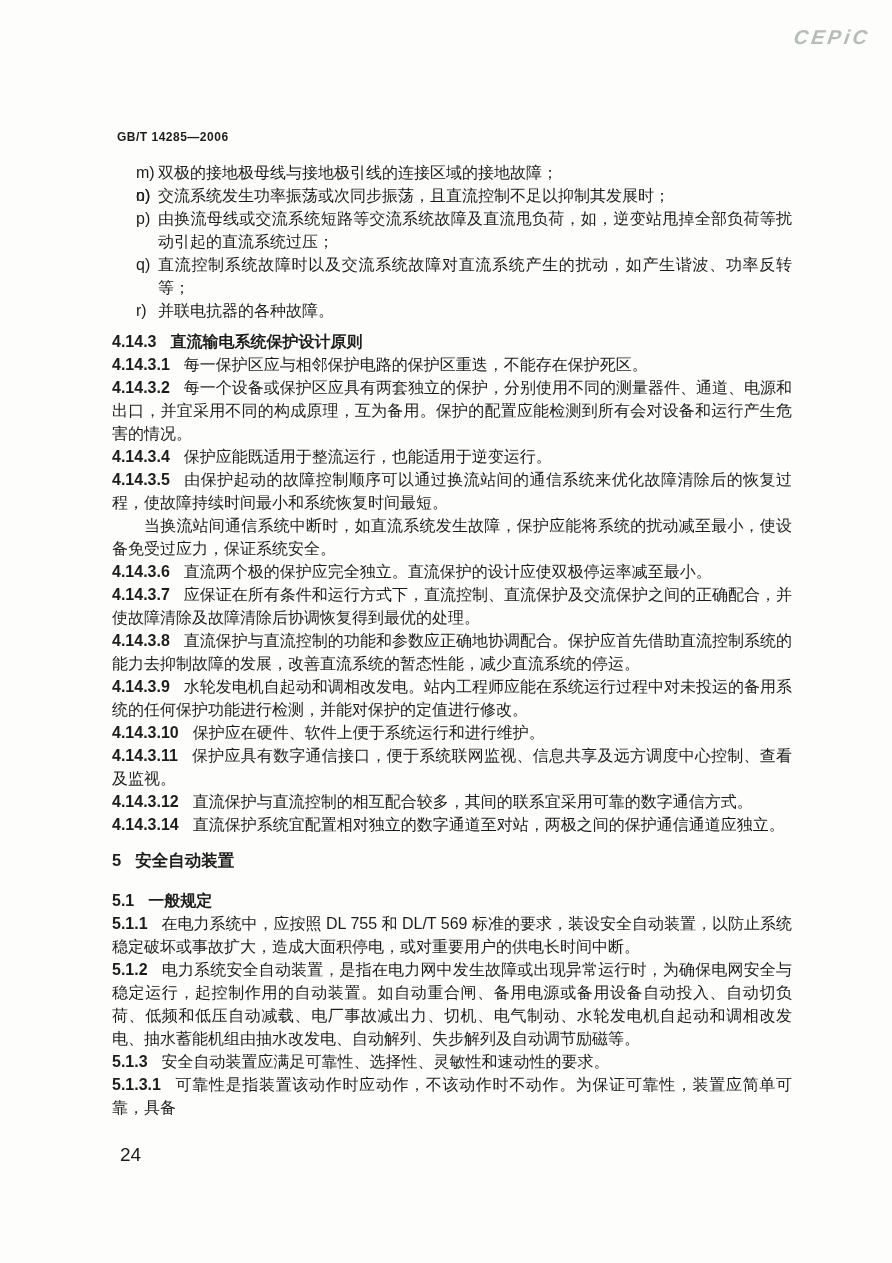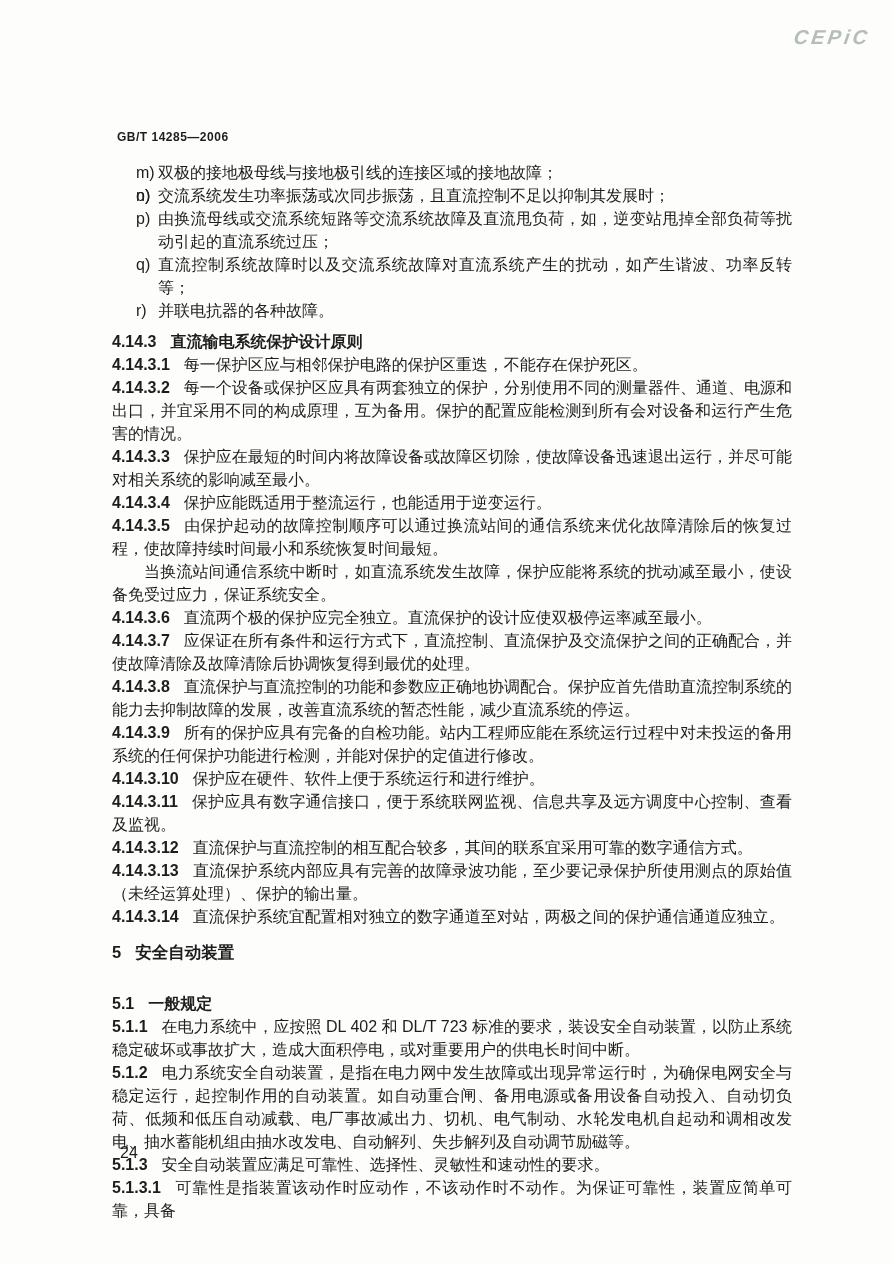--- a/index.html
+++ b/index.html
@@ -24,57 +24,55 @@
   }
   .content{
     position:absolute;top:161px;left:112px;width:680px;
     font-size:16px;line-height:23px;text-align:justify;
   }
   .block{margin:0;}
   .block.list-item{padding-left:46px;position:relative;}
   .list-label{position:absolute;left:24px;top:0;}
   .clause-num{font-weight:bold;padding-right:14px;white-space:nowrap;}
   .block.clause-heading{font-weight:bold;margin-top:8px;}
-  .block.chapter-heading{font-weight:bold;font-size:16.5px;margin-top:13px;margin-bottom:28px;}
+  .block.chapter-heading{font-weight:bold;font-size:16.5px;margin-top:13px;margin-bottom:17px;}
   .block.section-heading{font-weight:bold;margin-top:2px;margin-bottom:0;}
   .block.indent-para{text-indent:32px;}
   .page-number{
-    position:absolute;left:120px;top:1144px;font-size:16px;
+    position:absolute;left:120px;top:1144px;font-size:19px;
   }
 </style>
 </head>
 <body>
 
 <div class="page" style="background: rgb(253, 253, 252); color: rgb(29, 29, 29);">
   <div class="logo" style="color: rgb(181, 189, 183);">CEPiC</div>
   <div class="doc-number">GB/T 14285—2006</div>
   <div class="content" id="content">
       <p class="block list-item"><span class="list-label">m)</span><span>双极的接地极母线与接地极引线的连接区域的接地故障；</span></p>
       <p class="block list-item"><span class="list-label">n)</span></p>
       <p class="block list-item"><span class="list-label">o)</span><span>交流系统发生功率振荡或次同步振荡，且直流控制不足以抑制其发展时；</span></p>
       <p class="block list-item"><span class="list-label">p)</span><span>由换流母线或交流系统短路等交流系统故障及直流甩负荷，如，逆变站甩掉全部负荷等扰动引起的直流系统过压；</span></p>
       <p class="block list-item"><span class="list-label">q)</span><span>直流控制系统故障时以及交流系统故障对直流系统产生的扰动，如产生谐波、功率反转等；</span></p>
       <p class="block list-item"><span class="list-label">r)</span><span>并联电抗器的各种故障。</span></p>
       <p class="block clause-heading"><span class="clause-num">4.14.3</span><span>直流输电系统保护设计原则</span></p>
       <p class="block clause"><span class="clause-num">4.14.3.1</span><span>每一保护区应与相邻保护电路的保护区重迭，不能存在保护死区。</span></p>
       <p class="block clause"><span class="clause-num">4.14.3.2</span><span>每一个设备或保护区应具有两套独立的保护，分别使用不同的测量器件、通道、电源和出口，并宜采用不同的构成原理，互为备用。保护的配置应能检测到所有会对设备和运行产生危害的情况。</span></p>
-      <p class="block clause"><span class="clause-num">4.14.3.3</span><span>保护应在最短的时间内将故障设备或故障区切除，使故障设备迅速退出运行，并尽可能对相关系统的影响减至最小。</span></p>
       <p class="block clause"><span class="clause-num">4.14.3.4</span><span>保护应能既适用于整流运行，也能适用于逆变运行。</span></p>
       <p class="block clause"><span class="clause-num">4.14.3.5</span><span>由保护起动的故障控制顺序可以通过换流站间的通信系统来优化故障清除后的恢复过程，使故障持续时间最小和系统恢复时间最短。</span></p>
       <p class="block indent-para">当换流站间通信系统中断时，如直流系统发生故障，保护应能将系统的扰动减至最小，使设备免受过应力，保证系统安全。</p>
       <p class="block clause"><span class="clause-num">4.14.3.6</span><span>直流两个极的保护应完全独立。直流保护的设计应使双极停运率减至最小。</span></p>
       <p class="block clause"><span class="clause-num">4.14.3.7</span><span>应保证在所有条件和运行方式下，直流控制、直流保护及交流保护之间的正确配合，并使故障清除及故障清除后协调恢复得到最优的处理。</span></p>
       <p class="block clause"><span class="clause-num">4.14.3.8</span><span>直流保护与直流控制的功能和参数应正确地协调配合。保护应首先借助直流控制系统的能力去抑制故障的发展，改善直流系统的暂态性能，减少直流系统的停运。</span></p>
-      <p class="block clause"><span class="clause-num">4.14.3.9</span><span>所有的保护应具有完备的自检功能。站内工程师应能在系统运行过程中对未投运的备用系统的任何保护功能进行检测，并能对保护的定值进行修改。</span></p>
+      <p class="block clause"><span class="clause-num">4.14.3.9</span><span>水轮发电机自起动和调相改发电。站内工程师应能在系统运行过程中对未投运的备用系统的任何保护功能进行检测，并能对保护的定值进行修改。</span></p>
       <p class="block clause"><span class="clause-num">4.14.3.10</span><span>保护应在硬件、软件上便于系统运行和进行维护。</span></p>
       <p class="block clause"><span class="clause-num">4.14.3.11</span><span>保护应具有数字通信接口，便于系统联网监视、信息共享及远方调度中心控制、查看及监视。</span></p>
       <p class="block clause"><span class="clause-num">4.14.3.12</span><span>直流保护与直流控制的相互配合较多，其间的联系宜采用可靠的数字通信方式。</span></p>
-      <p class="block clause"><span class="clause-num">4.14.3.13</span><span>直流保护系统内部应具有完善的故障录波功能，至少要记录保护所使用测点的原始值（未经运算处理）、保护的输出量。</span></p>
       <p class="block clause"><span class="clause-num">4.14.3.14</span><span>直流保护系统宜配置相对独立的数字通道至对站，两极之间的保护通信通道应独立。</span></p>
       <p class="block chapter-heading"><span class="clause-num">5</span><span>安全自动装置</span></p>
       <p class="block section-heading"><span class="clause-num">5.1</span><span>一般规定</span></p>
-      <p class="block clause"><span class="clause-num">5.1.1</span><span>在电力系统中，应按照 DL 402 和 DL/T 723 标准的要求，装设安全自动装置，以防止系统稳定破坏或事故扩大，造成大面积停电，或对重要用户的供电长时间中断。</span></p>
+      <p class="block clause"><span class="clause-num">5.1.1</span><span>在电力系统中，应按照 DL 755 和 DL/T 569 标准的要求，装设安全自动装置，以防止系统稳定破坏或事故扩大，造成大面积停电，或对重要用户的供电长时间中断。</span></p>
       <p class="block clause"><span class="clause-num">5.1.2</span><span>电力系统安全自动装置，是指在电力网中发生故障或出现异常运行时，为确保电网安全与稳定运行，起控制作用的自动装置。如自动重合闸、备用电源或备用设备自动投入、自动切负荷、低频和低压自动减载、电厂事故减出力、切机、电气制动、水轮发电机自起动和调相改发电、抽水蓄能机组由抽水改发电、自动解列、失步解列及自动调节励磁等。</span></p>
       <p class="block clause"><span class="clause-num">5.1.3</span><span>安全自动装置应满足可靠性、选择性、灵敏性和速动性的要求。</span></p>
       <p class="block clause"><span class="clause-num">5.1.3.1</span><span>可靠性是指装置该动作时应动作，不该动作时不动作。为保证可靠性，装置应简单可靠，具备</span></p>
     </div>
   <div class="page-number">24</div>
 </div>
 
 </body></html>

